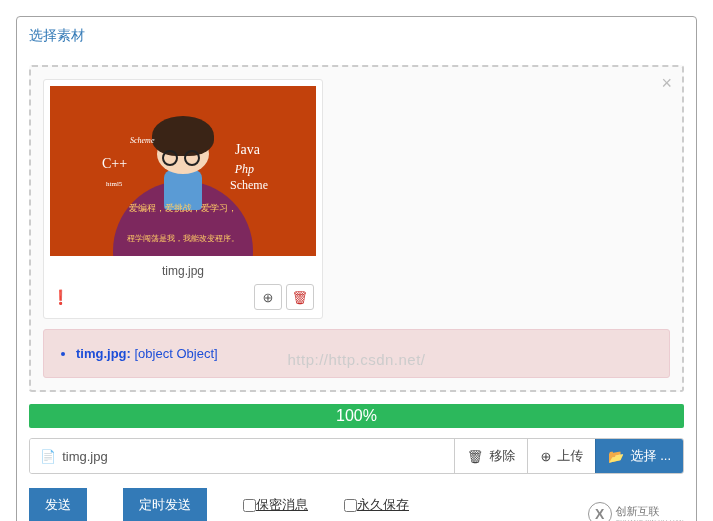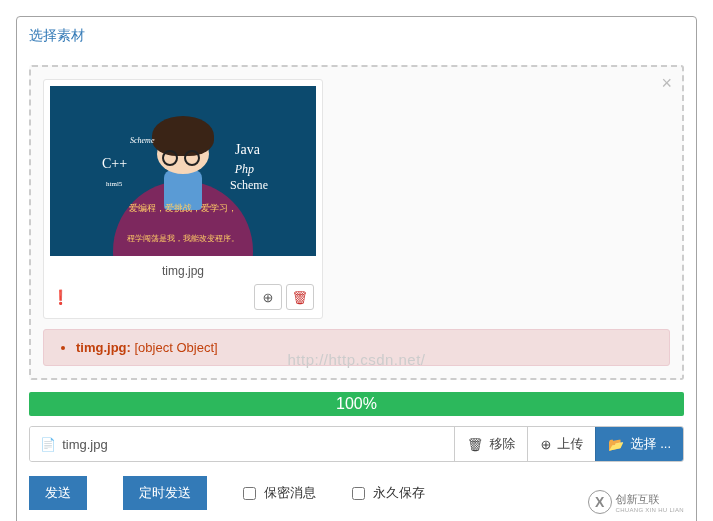--- a/index.html
+++ b/index.html
@@ -3,21 +3,21 @@
 <meta charset="utf-8">
 <style>
 * { box-sizing: border-box; margin: 0; padding: 0; }
 body { font-family: "Helvetica Neue", Arial, sans-serif; font-size: 13px; color: #333; background: #fff; width: 713px; }
 .panel { border: 1px solid #a3a3a3; border-radius: 4px; margin: 16px; }
 .panel-title { color: #337ab7; padding: 10px 12px; font-size: 14px; }
 .panel-body { padding: 10px 12px; }
 .dropzone { position: relative; border: 2px dashed #ccc; border-radius: 3px; padding: 12px; background: #fafafa; }
 .close-x { position: absolute; top: 6px; right: 10px; color: #bbb; font-size: 18px; cursor: pointer; }
 .thumb-card { width: 280px; background: #fff; border: 1px solid #e5e5e5; border-radius: 3px; padding: 6px; }
-.thumb-img { width: 100%; height: 170px; background: #0c4a6e; position: relative; overflow: hidden; }
+.thumb-img { width: 100%; height: 170px; background: #c2410c; position: relative; overflow: hidden; }
 .circle { position: absolute; width: 140px; height: 140px; background: #7d285e; border-radius: 50%; left: 50%; top: 56%; transform: translateX(-50%); }
 .boy { position: absolute; left: 50%; top: 30px; transform: translateX(-50%); }
 .boy .hair { width: 62px; height: 40px; background: #3a2416; border-radius: 50% 50% 40% 40%; position: relative; z-index: 2; }
 .boy .face { width: 52px; height: 40px; background: #f6d6b8; border-radius: 50%; position: absolute; top: 18px; left: 5px; z-index: 1; }
 .boy .glasses { position: absolute; top: 34px; left: 10px; display: flex; gap: 6px; z-index: 3; }
 .boy .glasses span { width: 16px; height: 16px; border: 2px solid #222; border-radius: 50%; display: block; }
 .boy .body { width: 38px; height: 40px; background: #5a9bd5; border-radius: 8px 8px 4px 4px; position: absolute; top: 54px; left: 12px; }
 .imgtext { position: absolute; color: #fff; font-family: serif; }
 .t-java { right: 56px; top: 56px; font-size: 14px; }
 .t-php { right: 62px; top: 76px; font-size: 12px; font-style: italic; }
@@ -26,32 +26,32 @@
 .t-scheme { left: 80px; top: 50px; font-size: 8px; font-style: italic; }
 .t-html5 { left: 56px; top: 94px; font-size: 7px; }
 .caption1 { position: absolute; bottom: 41px; left: 50%; transform: translateX(-50%); color: #fc6; font-size: 9px; white-space: nowrap; }
 .caption2 { position: absolute; bottom: 12px; left: 50%; transform: translateX(-50%); color: #fc6; font-size: 8px; white-space: nowrap; }
 .thumb-name { text-align: center; padding: 8px 0 2px; color: #555; font-size: 12px; }
 .thumb-footer { display: flex; align-items: center; justify-content: space-between; padding: 4px 2px 2px; }
 .warn-icon { color: #c0392b; font-size: 14px; }
 .thumb-actions { display: flex; gap: 4px; }
 .btn-icon { width: 28px; height: 26px; border: 1px solid #ccc; background: #fff; border-radius: 3px; display: flex; align-items: center; justify-content: center; cursor: pointer; font-size: 13px; color: #555; }
 .btn-icon.del { color: #c9302c; }
-.alert { margin-top: 10px; background: #f2dede; border: 1px solid #ebccd1; color: #c2410c; border-radius: 3px; padding: 10px 14px; font-size: 13px; }
+.alert { margin-top: 10px; background: #f2dede; border: 1px solid #ebccd1; color: #1d4ed8; border-radius: 3px; padding: 16px 14px; font-size: 13px; }
 .alert ul { list-style: disc; padding-left: 18px; }
 .alert b { font-weight: 700; }
 .watermark { position: absolute; left: 50%; top: 284px; transform: translateX(-50%); color: #ccc; font-size: 15px; letter-spacing: 0.5px; pointer-events: none; }
 .progress { margin: 12px 0 10px; height: 24px; background: #2cb85c; color: #fff; display: flex; align-items: center; justify-content: center; font-size: 16px; border-radius: 2px; }
 .input-row { display: flex; border: 1px solid #ccc; border-radius: 3px; overflow: hidden; }
 .file-display { flex: 1; padding: 8px 10px; display: flex; align-items: center; gap: 6px; color: #555; font-size: 13px; background: #fff; }
 .seg-btn { padding: 8px 12px; border-left: 1px solid #ccc; background: #fff; display: flex; align-items: center; gap: 6px; cursor: pointer; color: #444; font-size: 13px; }
 .seg-btn.primary { background: #337ab7; color: #fff; border-left: 1px solid #2e6da4; }
 .action-row { display: flex; align-items: center; gap: 36px; padding: 14px 0 4px; }
 .btn { background: #337ab7; color: #fff; border: none; border-radius: 0; padding: 8px 16px; font-size: 13px; cursor: pointer; }
-.check-wrap { display: flex; align-items: center; gap: 8px; font-size: 13px; color: #333; }
+.check-wrap { display: flex; align-items: center; gap: 0; font-size: 13px; color: #333; text-decoration: underline; }
 .brand { position: absolute; right: 12px; bottom: 10px; display: flex; align-items: center; gap: 4px; color: #999; font-size: 10px; }
 .brand .logo { width: 24px; height: 24px; border: 1.5px solid #999; border-radius: 50%; display: flex; align-items: center; justify-content: center; font-weight: 700; font-size: 14px; color: #888; }
 </style>
 </head>
 <body>
 
 <div class="panel" style="position:relative;">
   <div class="panel-title">选择素材</div>
   <div class="panel-body">
 

